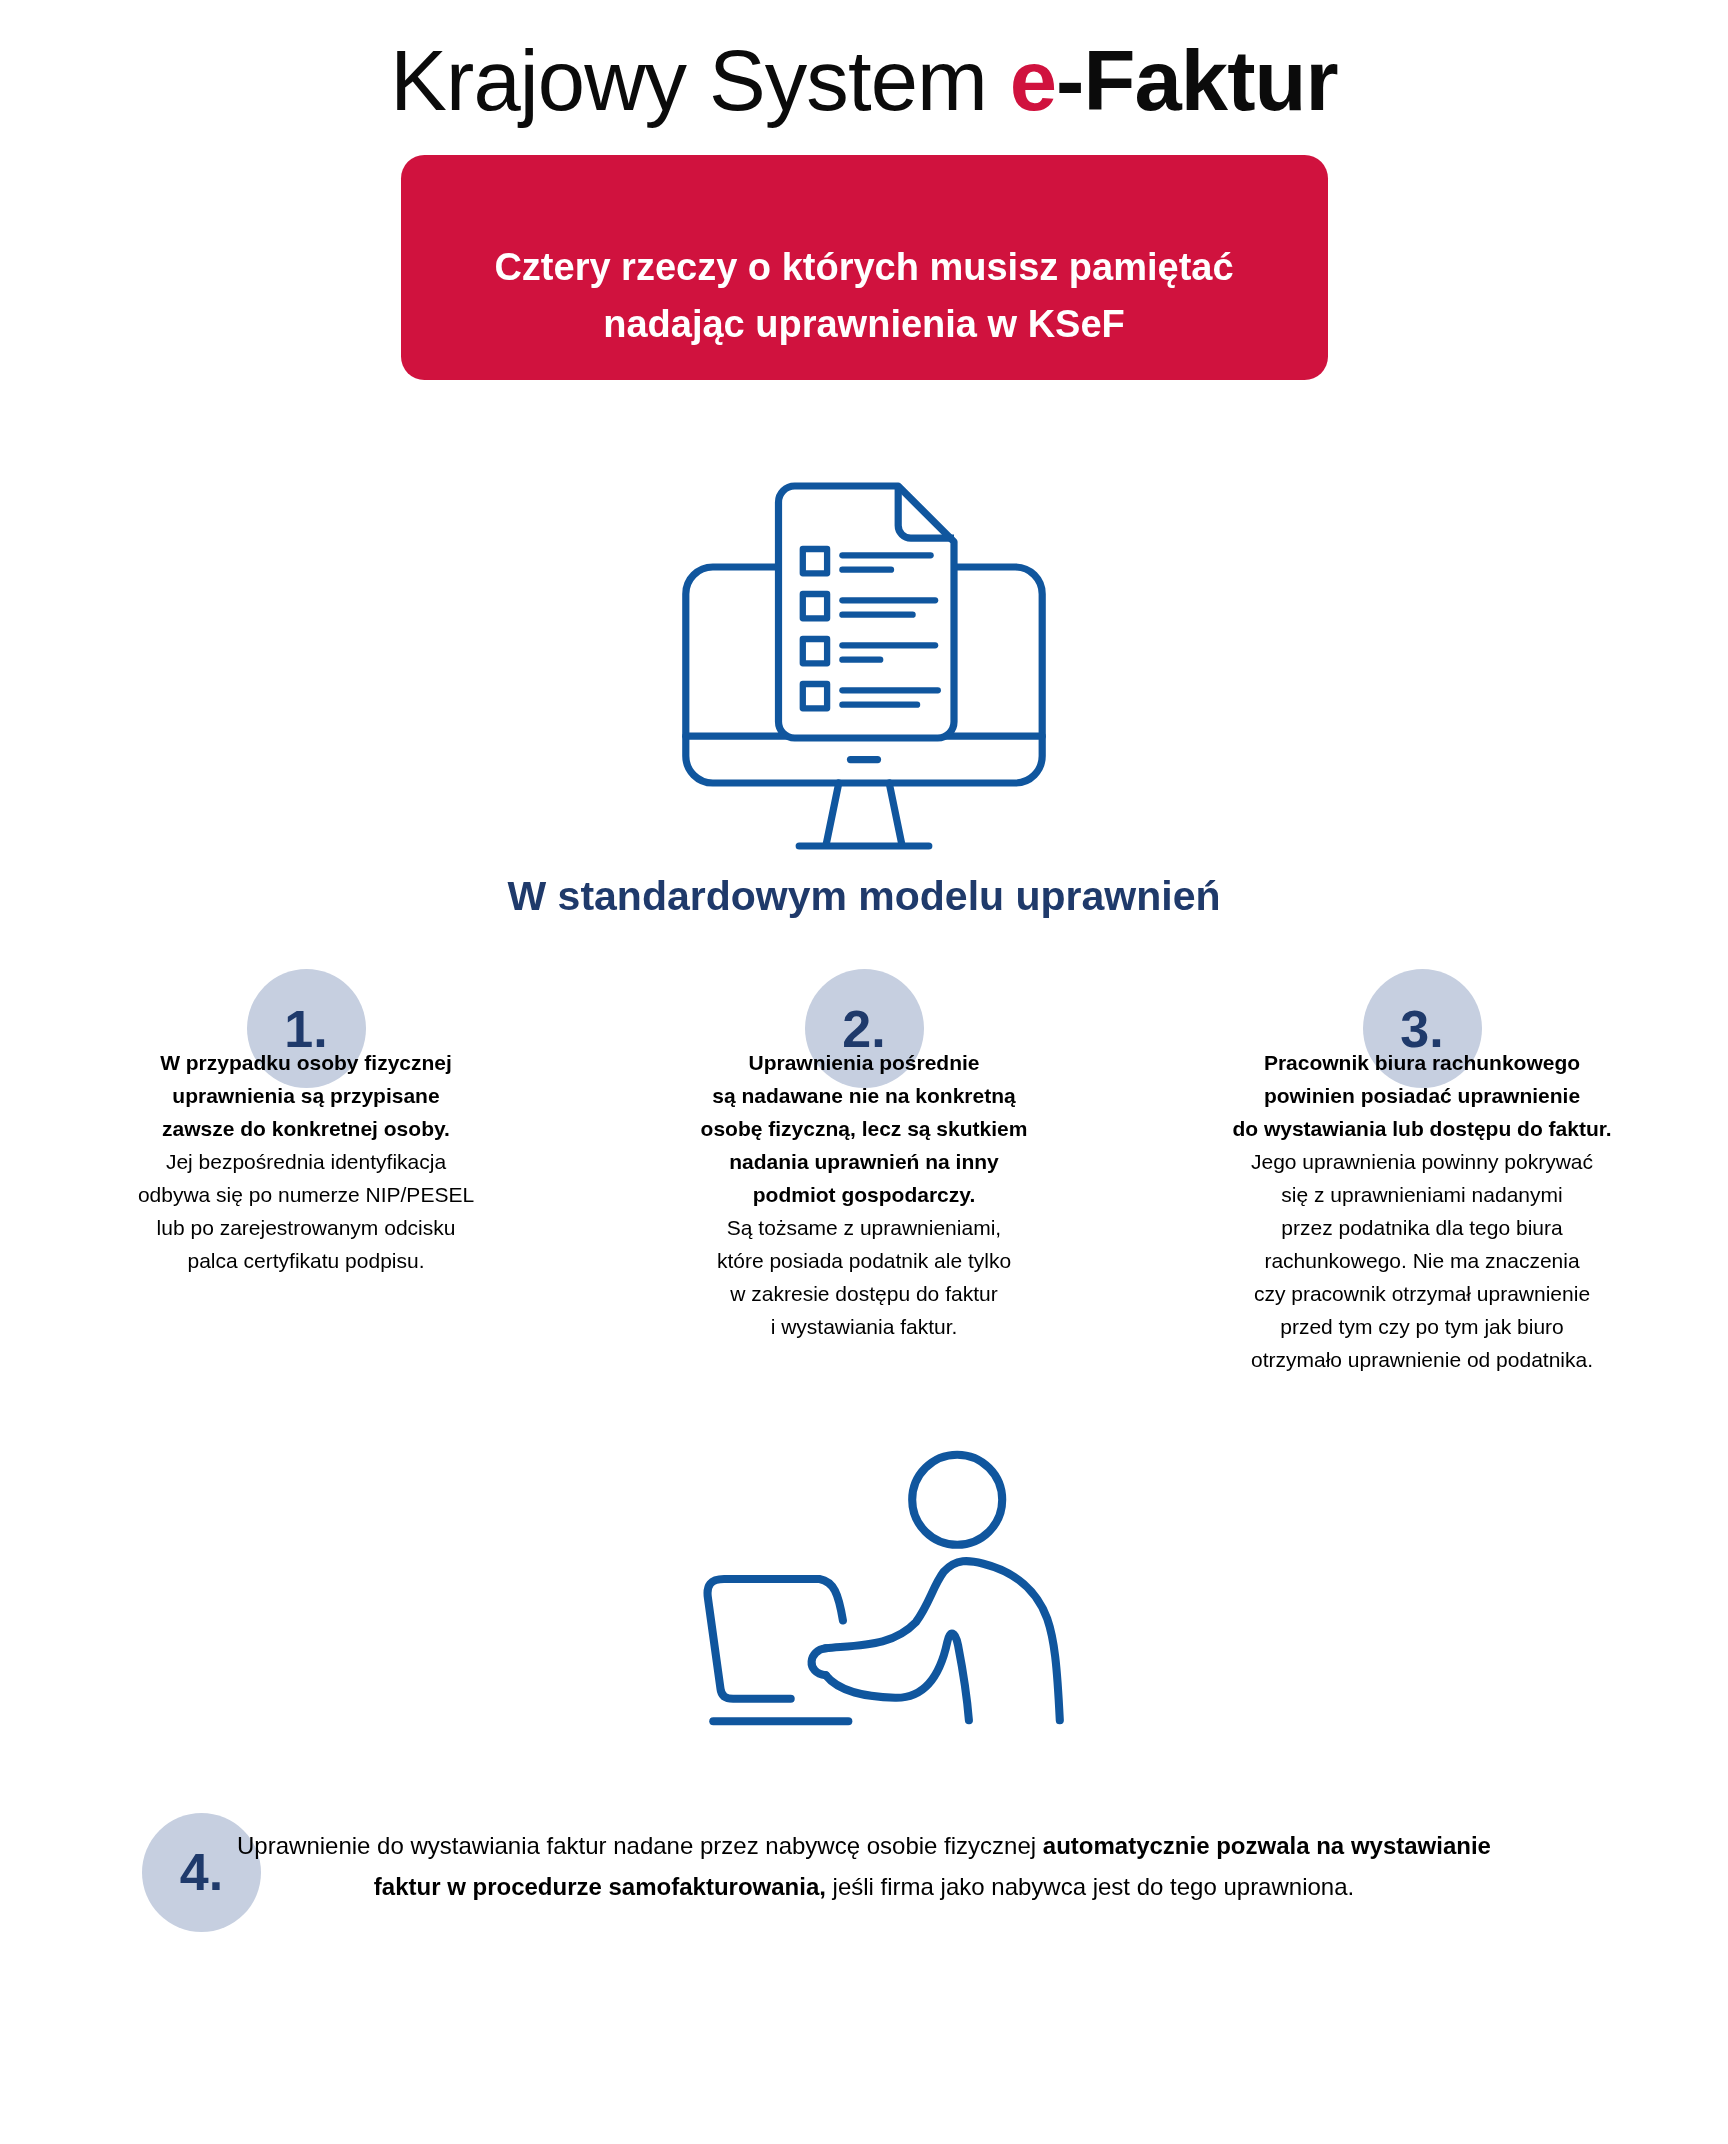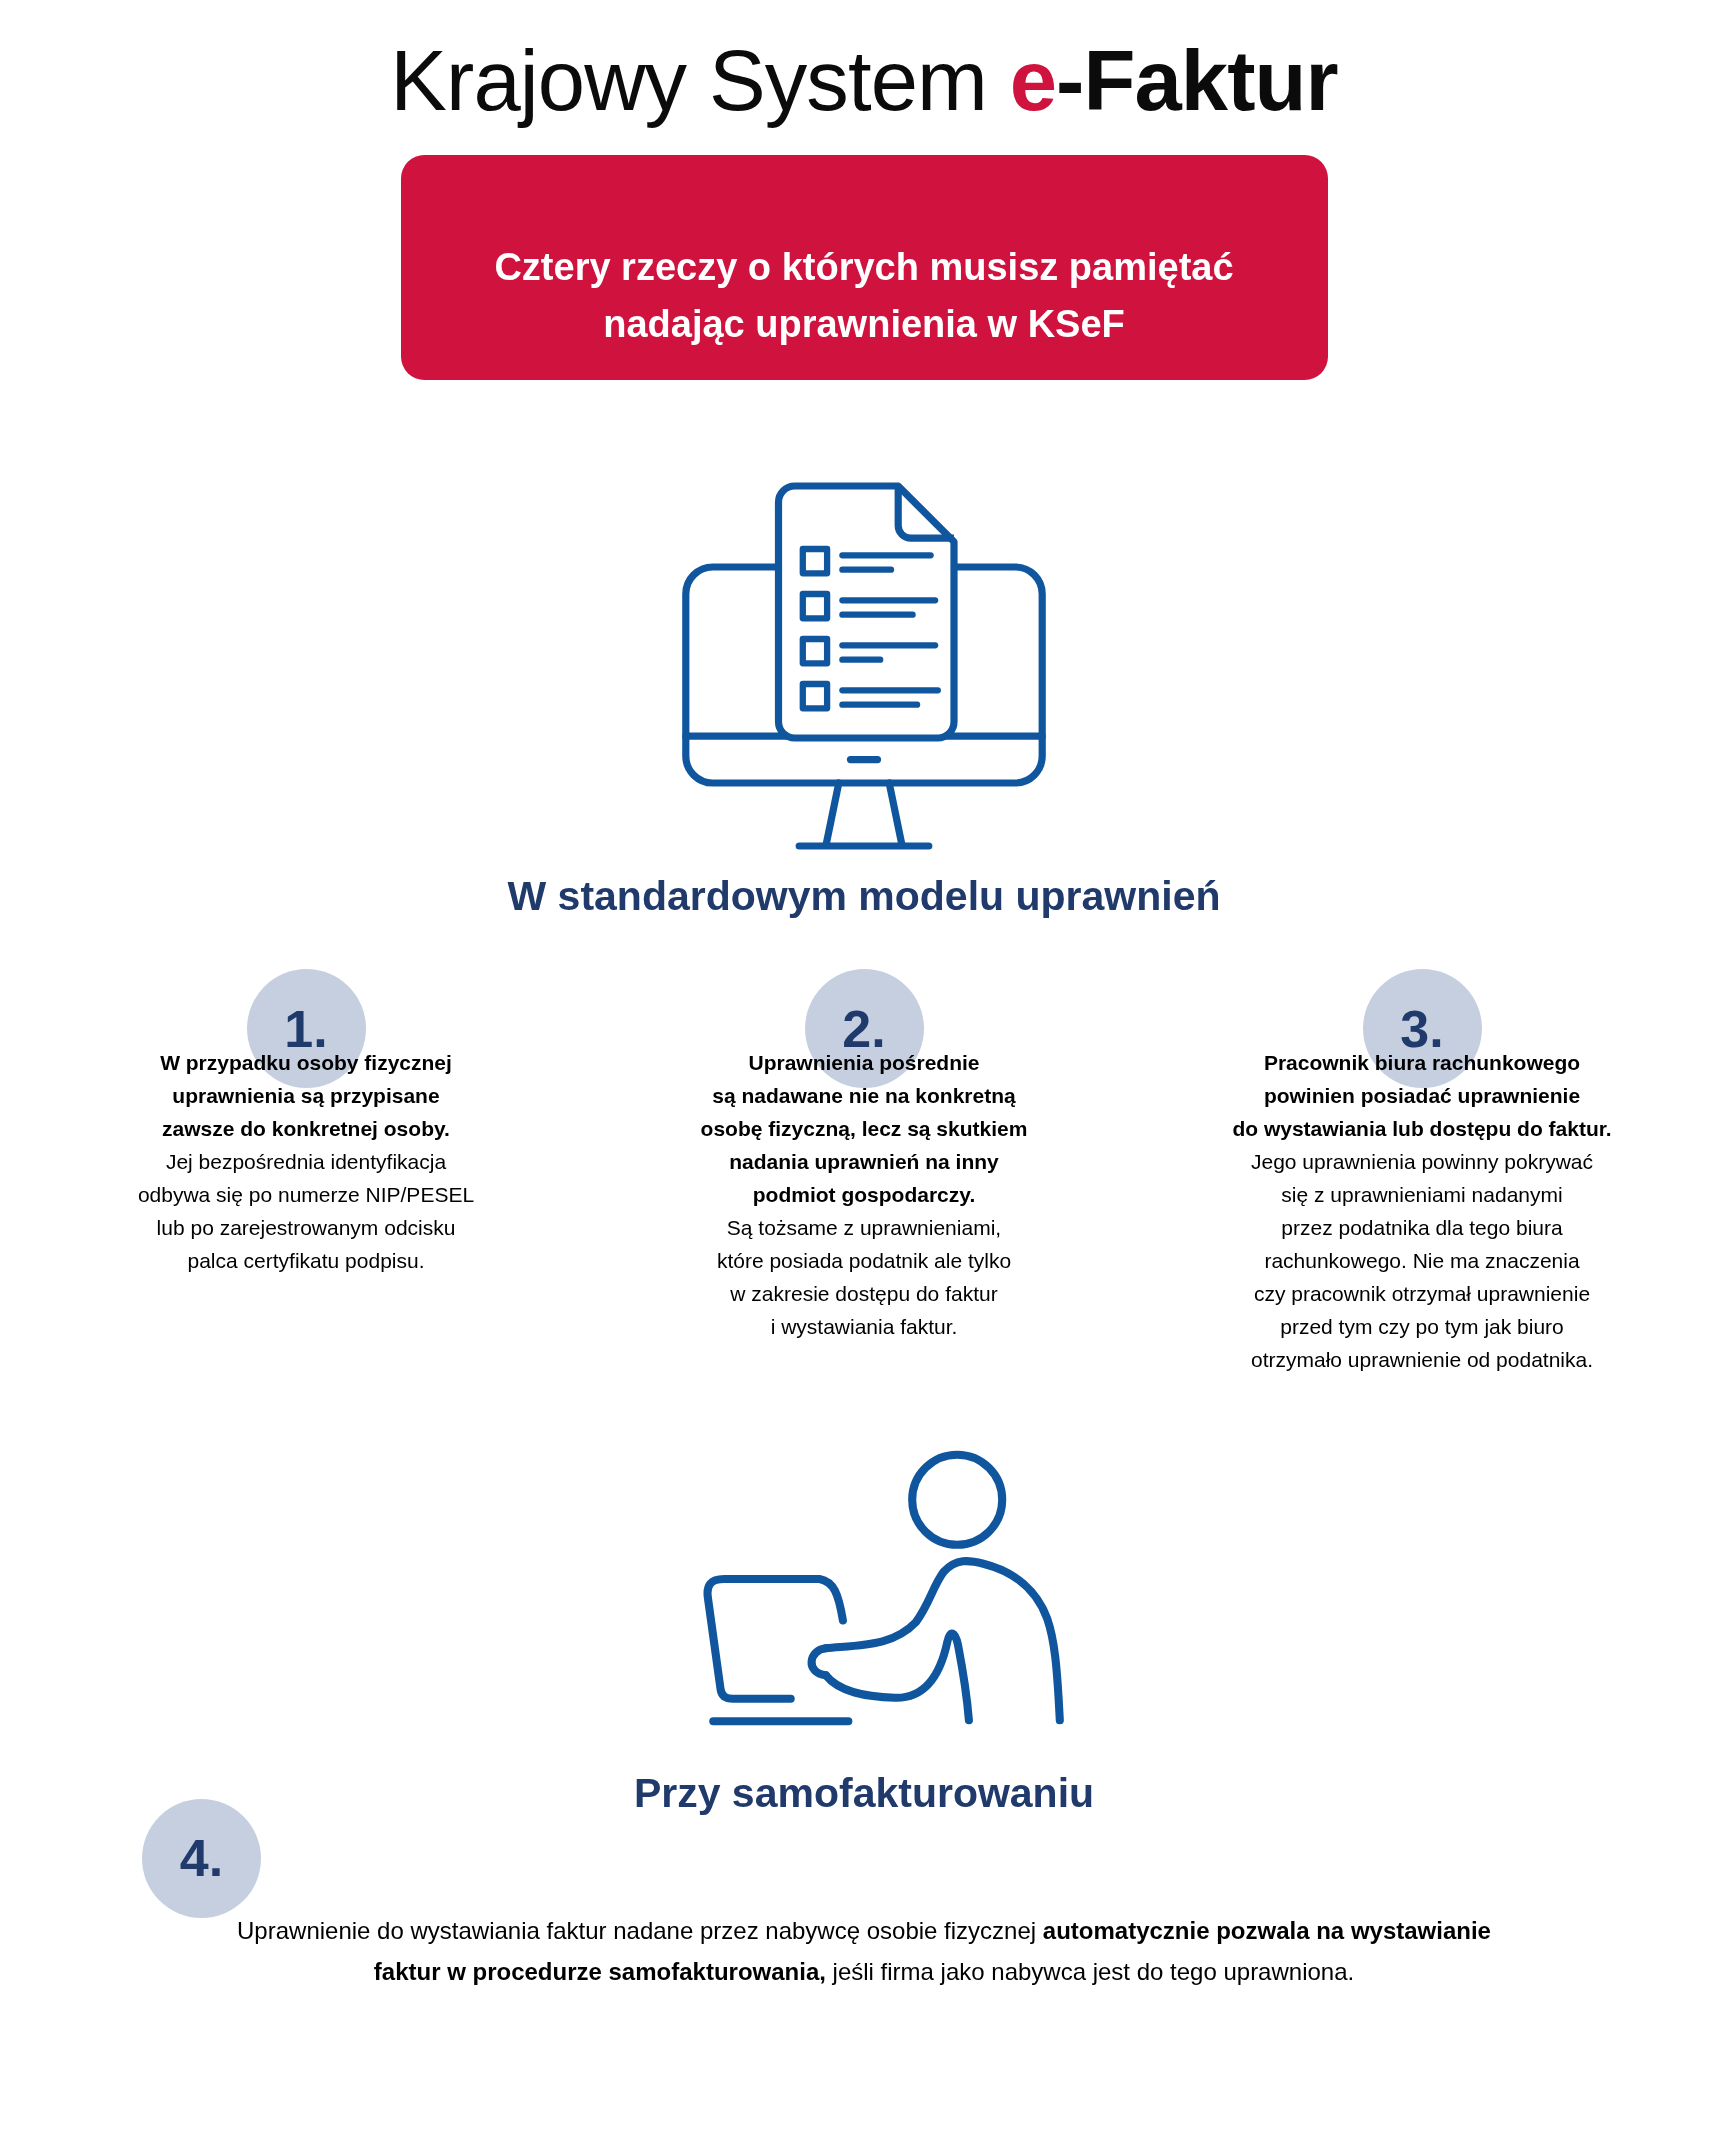--- a/index.html
+++ b/index.html
@@ -152,20 +152,19 @@
       <path d="M187,247 C 230,243 262,244 287,218 C 302,198 306,178 318,162 C 332,147 346,149 362,153 C 398,162 422,184 433,214 C 441,237 444,266 447,327"></path>
       <path d="M187,277 C 202,296 232,301 264,302 C 302,303 316,268 322,240 C 325,226 331,228 334,244 C 339,270 344,302 346,327"></path>
       <path d="M187,247 C 168,249 164,274 187,277"></path>
       <path d="M206,216 C 201,186 196,173 180,170 L 74,170 C 59,170 54,177 56,191 L 70,292 C 71,301 77,303 84,303 L 148,303"></path>
       <line x1="62" y1="328" x2="212" y2="328"></line>
     </g>
   </svg>
 </div>
 
 <div class="footer-section">
-  <div class="section-heading">Przy samofakturowaniu</div>
   <div class="circle-4">4.</div>
   <div class="footer-text">
     <span>Uprawnienie do wystawiania faktur nadane przez nabywcę osobie fizycznej </span><span class="b">automatycznie pozwala na wystawianie
 faktur w procedurze samofakturowania,</span><span> jeśli firma jako nabywca jest do tego uprawniona.</span>
   </div>
 </div>
 
 
 </body></html>

